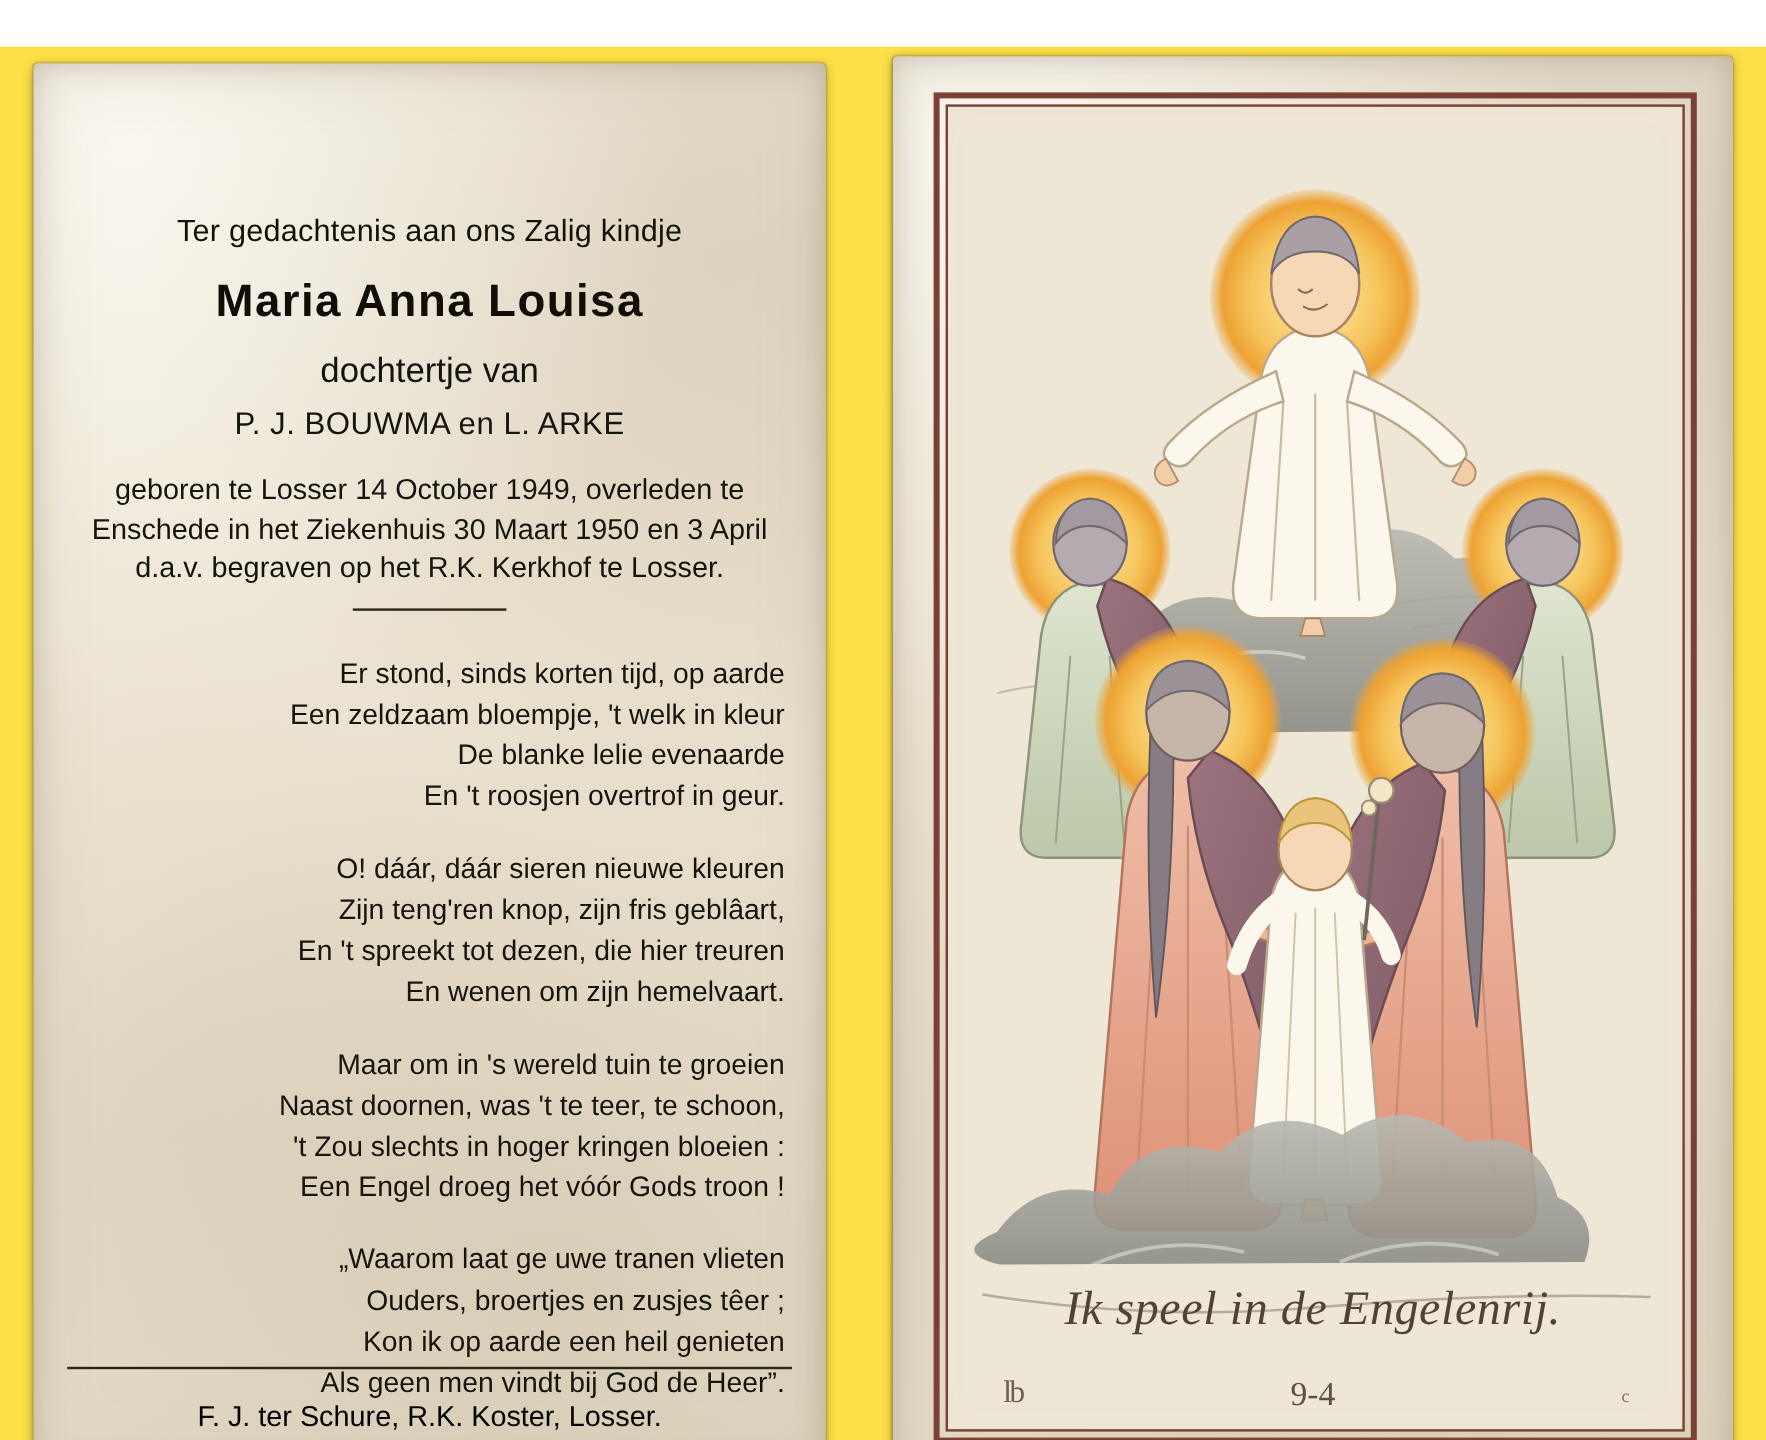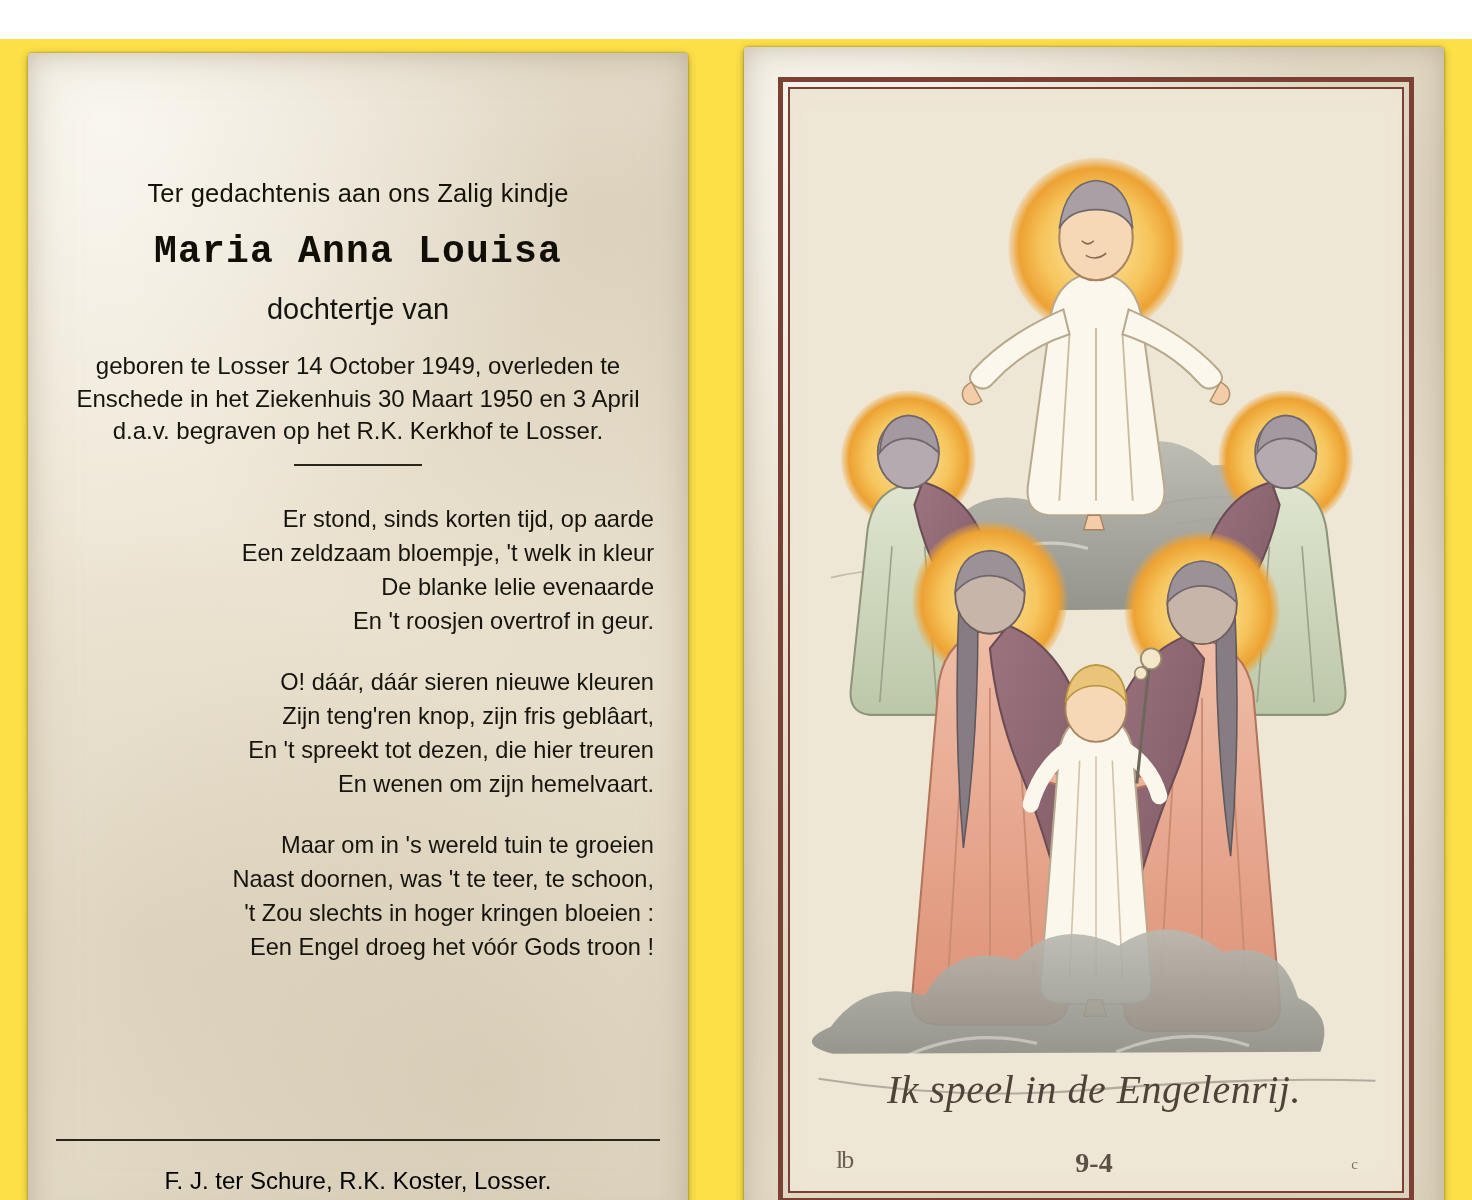--- a/index.html
+++ b/index.html
@@ -66,21 +66,20 @@
     margin-top: 126px;
     color: #141208;
   }
   .t-name {
     text-align: center;
     font-weight: bold;
     font-size: 38px;
     letter-spacing: 1.2px;
     margin-top: 22px;
     color: #100e06;
-    font-family: Liberation Mono, monospace;
   }
   .t-sub {
     text-align: center;
     font-size: 29px;
     margin-top: 20px;
   }
   .t-parents {
     text-align: center;
     font-size: 26px;
     margin-top: 12px;
@@ -167,21 +166,20 @@
     font-style: italic;
   }
   .plate-num {
     position: absolute;
     left: 0; right: 0;
     bottom: 52px;
     text-align: center;
     font-family: "Liberation Serif", serif;
     font-size: 28px;
     color: #5a5045;
-    font-weight: bold;
   }
   .monogram {
     position: absolute;
     left: 92px;
     bottom: 56px;
     font-family: "Liberation Serif", serif;
     font-size: 26px;
     color: #6b5f52;
     letter-spacing: -2px;
   }
@@ -198,35 +196,40 @@
 <body>
 
 <div class="scene">
 
   <div class="card-left">
     <div class="paper-tex"></div>
     <div class="left-inner">
       <div class="t-head">Ter gedachtenis aan ons Zalig kindje</div>
       <div class="t-name">Maria Anna Louisa</div>
       <div class="t-sub">dochtertje van</div>
+      <div class="t-parents">P. J. BOUWMA en L. ARKE</div>
       <div class="t-dates">geboren te Losser 14 October 1949, overleden te Enschede in het Ziekenhuis 30 Maart 1950 en 3 April d.a.v. begraven op het R.K. Kerkhof te Losser.</div>
       <div class="rule"></div>
       <div class="verse">
         <div class="stanza" style="white-space:pre-line">Er stond, sinds korten tijd, op aarde
 Een zeldzaam bloempje, 't welk in kleur
 De blanke lelie evenaarde
 En 't roosjen overtrof in geur.</div>
         <div class="stanza" style="white-space:pre-line">O! dáár, dáár sieren nieuwe kleuren
 Zijn teng'ren knop, zijn fris geblâart,
 En 't spreekt tot dezen, die hier treuren
 En wenen om zijn hemelvaart.</div>
         <div class="stanza" style="white-space:pre-line">Maar om in 's wereld tuin te groeien
 Naast doornen, was 't te teer, te schoon,
 't Zou slechts in hoger kringen bloeien :
 Een Engel droeg het vóór Gods troon !</div>
+        <div class="stanza" style="white-space:pre-line">„Waarom laat ge uwe tranen vlieten
+Ouders, broertjes en zusjes têer ;
+Kon ik op aarde een heil genieten
+Als geen men vindt bij God de Heer”.</div>
       </div>
     </div>
     <div class="footer-rule"></div>
     <div class="t-footer">F. J. ter Schure, R.K. Koster, Losser.</div>
     <div class="edge-shade"></div>
   </div>
 
   <div class="card-right">
     <div class="paper-tex"></div>
     <div class="frame-outer"></div>

